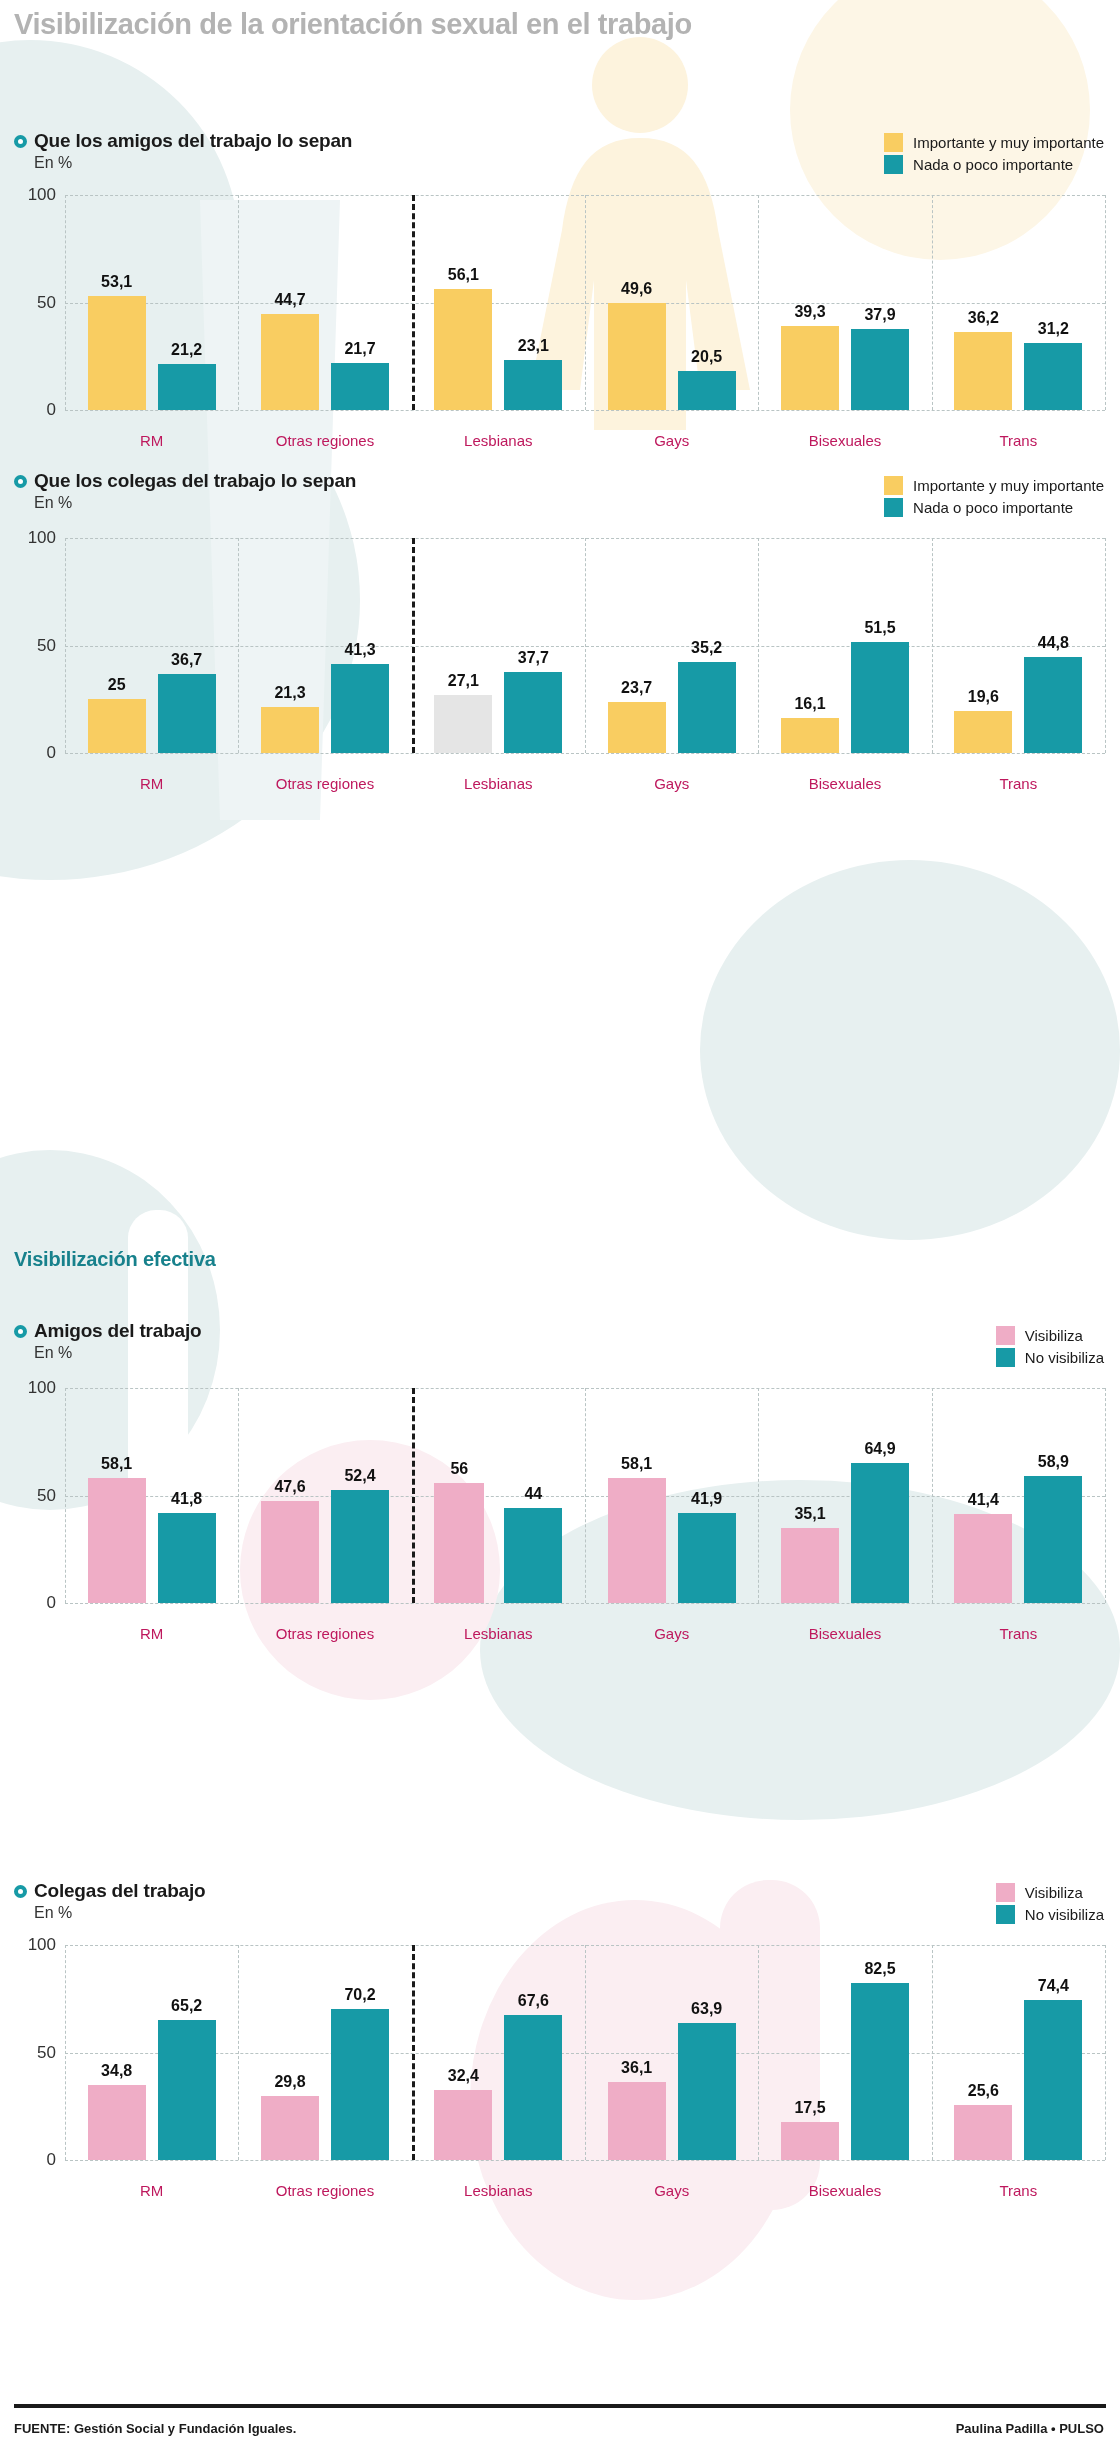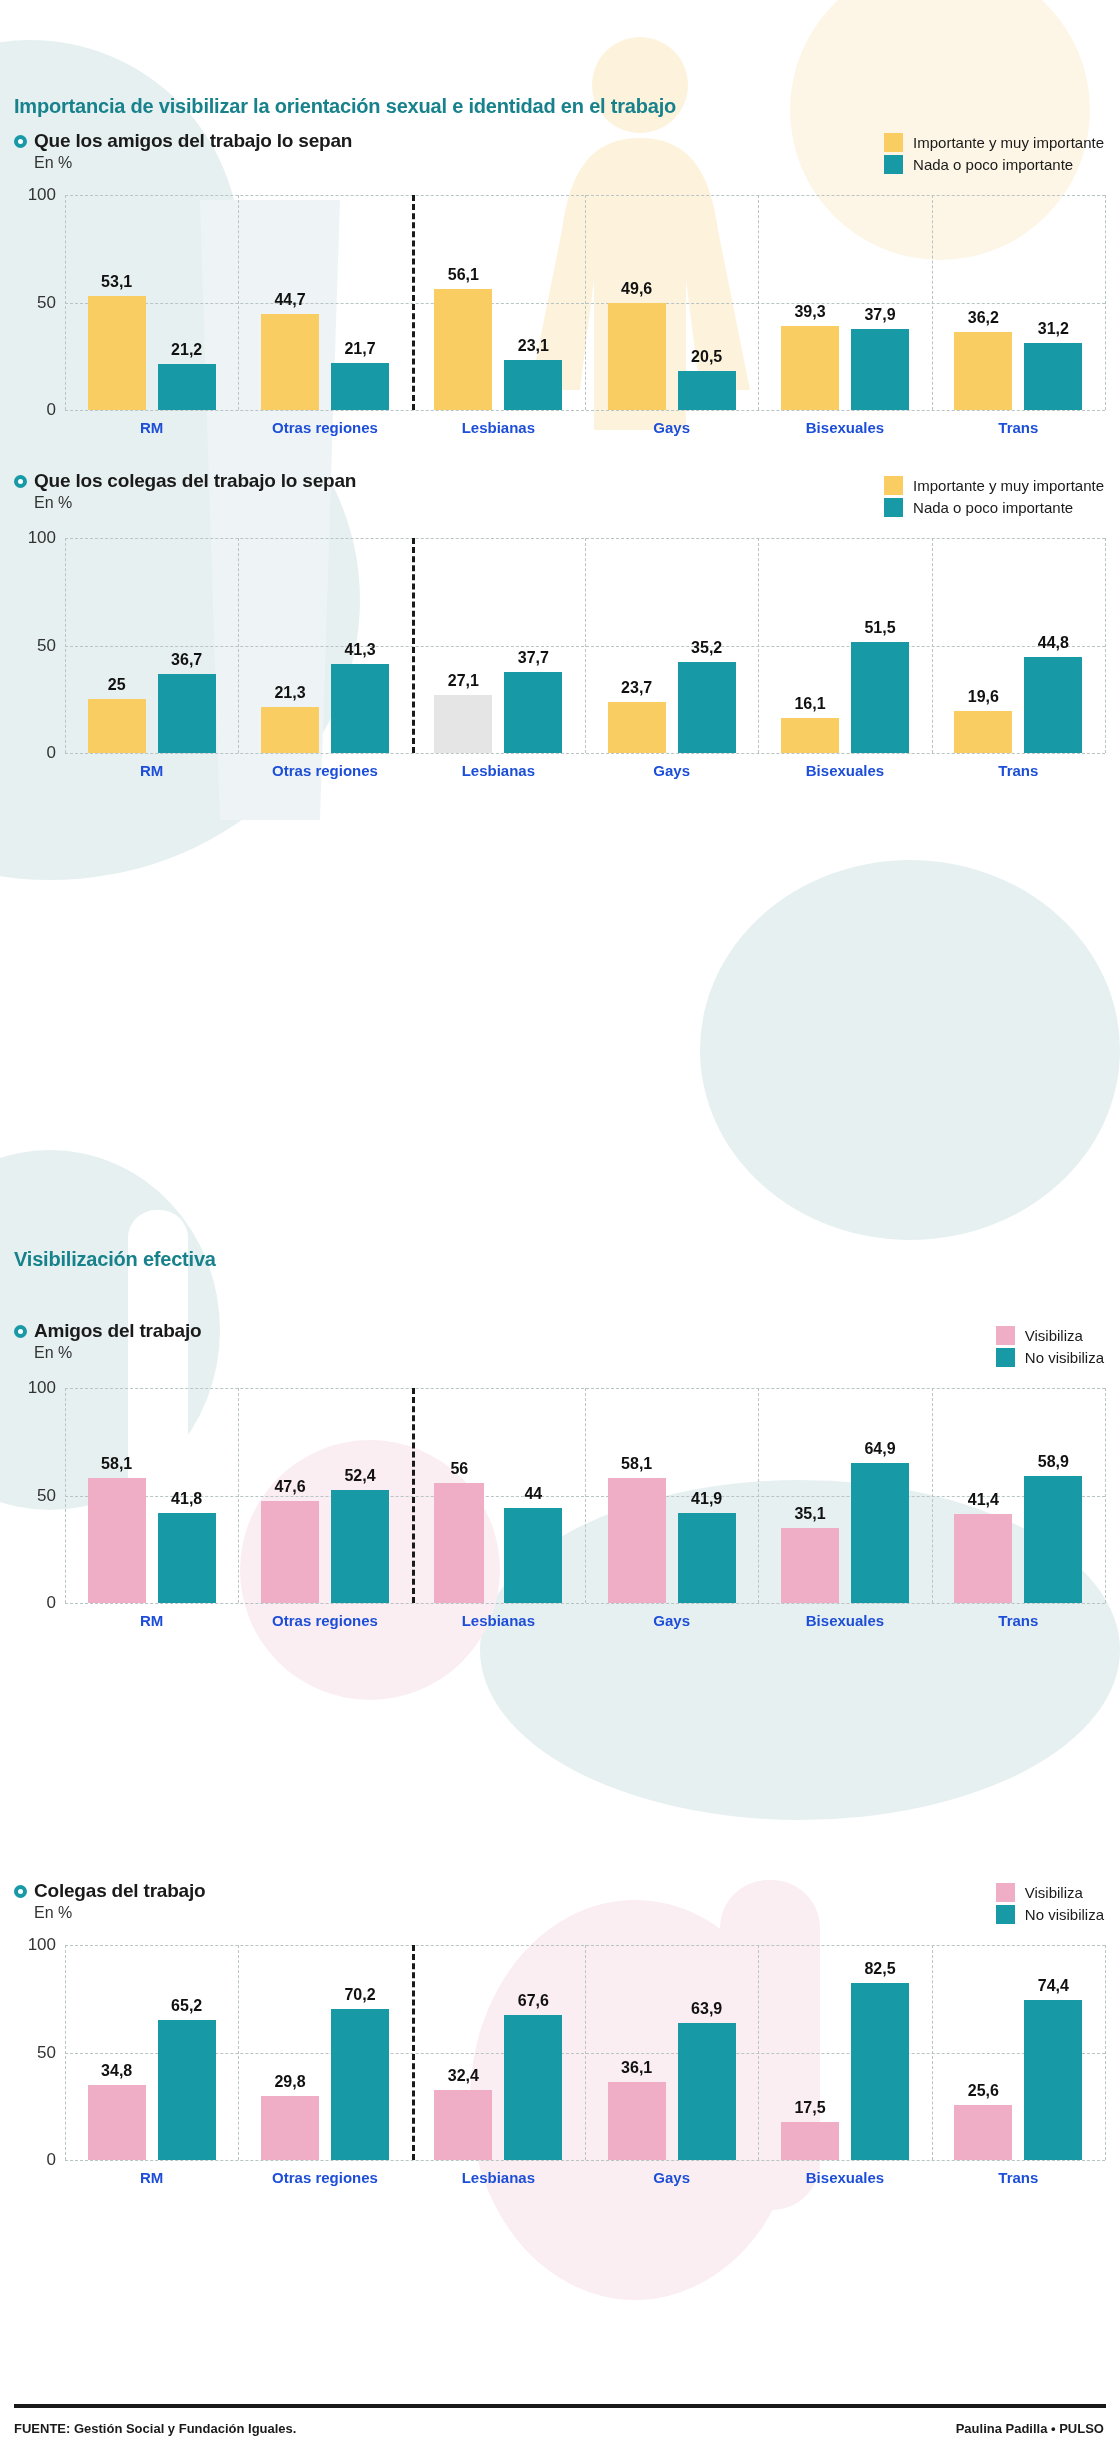--- a/index.html
+++ b/index.html
@@ -87,22 +87,22 @@
   }
   .bar-val {
     position: absolute; bottom: 100%; left: 50%;
     transform: translateX(-50%);
     font-size: 16px; font-weight: bold; color: #111111;
     margin-bottom: 5px; white-space: nowrap;
   }
   .cat-label {
     position: absolute; top: 100%; left: 50%;
     transform: translateX(-50%);
-    font-size: 15px; font-weight: bold; color: #1d4ed8;
-    margin-top: 9px; white-space: nowrap;
+    font-size: 15px; font-weight: normal; color: #be185d;
+    margin-top: 22px; white-space: nowrap;
   }
 
   
   .footer-rule {
     position: absolute; left: 14px; right: 14px; top: 2404px;
     height: 4px; background: #1a1a1a; z-index: 6;
   }
   .footer-src {
     position: absolute; left: 14px; top: 2421px;
     font-size: 13px; font-weight: bold; color: #1a1a1a; z-index: 6;
@@ -141,21 +141,21 @@
     <g fill="#ffffff">
       <rect x="28" y="0" width="60" height="420" rx="28"></rect>
     </g>
   </svg>
   <svg class="person" style="left:680px; top:1880px; width:180px; height:330px;" viewBox="0 0 180 330">
     <g fill="#fbeef2">
       <rect x="40" y="0" width="100" height="330" rx="48"></rect>
     </g>
   </svg>
 
-  <div class="sub-title">Importancia de visibilizar la orientación sexual e identidad en el trabajo</div>
+  <div class="main-title">Visibilización de la orientación sexual en el trabajo</div>
   <div class="section-title" style="top:1248px;">Visibilización efectiva</div>
 
   <div id="charts-host">
       <div class="chart-block" style="top: 130px; height: 340px;">
         <div class="ch-head">
           <div class="ch-title-row">
             <span class="bullet-ring"></span>
             <span class="ch-title">Que los amigos del trabajo lo sepan</span>
           </div>
           <div class="ch-unit">En %</div>

